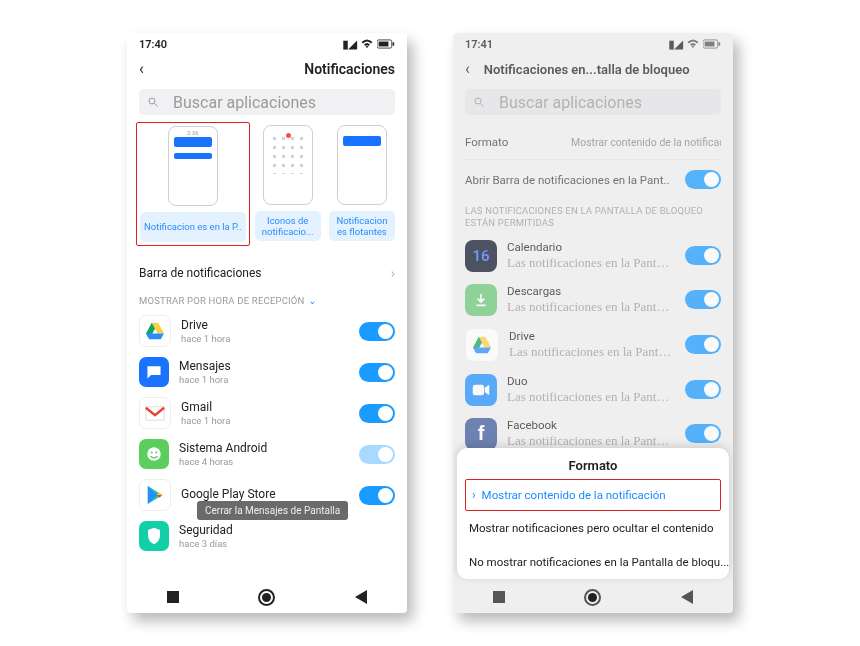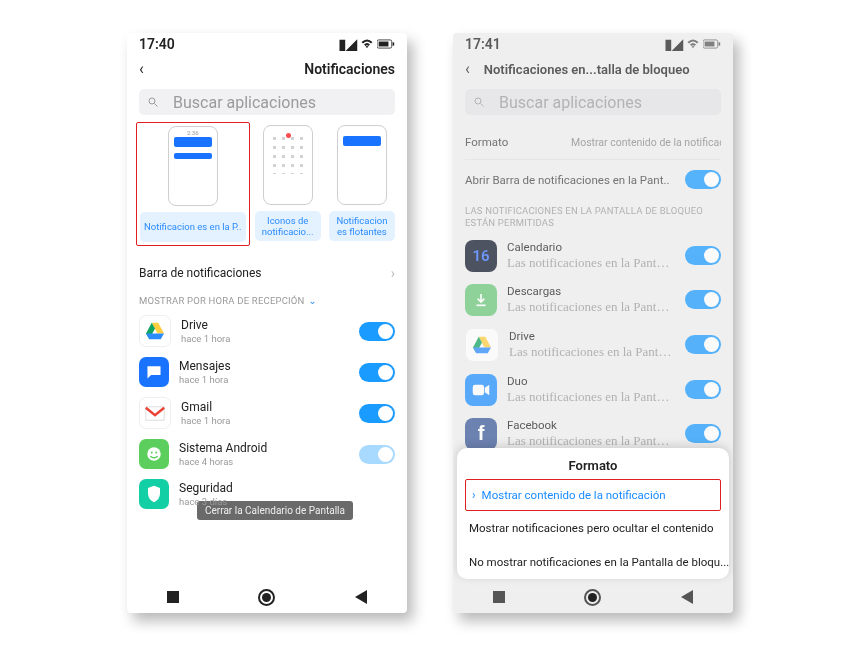--- a/index.html
+++ b/index.html
@@ -25,21 +25,21 @@
     color: #222;
   }
 
   
   .status {
     height: 22px;
     display: flex;
     align-items: center;
     justify-content: space-between;
     padding: 0 12px;
-    font-size: 14px;
+    font-size: 11px;
     font-weight: 600;
   }
   .status .icons { display: flex; gap: 4px; align-items: center; }
 
   
   .header {
     display: flex;
     align-items: center;
     padding: 6px 12px 8px;
     gap: 10px;
@@ -347,22 +347,36 @@
           <path d="M7 15 Q12 19 17 15" fill="none" stroke="#5bce5e" stroke-width="1.8"></path>
         </svg>
     </div>
     <div class="app-text">
       <div class="app-name">Sistema Android</div>
       <div class="app-sub">hace 4 horas</div>
     </div>
     <div class="toggle on lite"></div>
   </div>
 
-
-  <div class="toast">Cerrar la Calendario de Pantalla</div>
+  <div class="app-row">
+    <div class="app-icon ic-play">
+      <svg width="18" height="20" viewBox="0 0 20 22">
+          <polygon points="2,1 18,11 2,21" fill="#13c1b4"></polygon>
+          <polygon points="2,1 12,11 2,21" fill="#2a8cff"></polygon>
+          <polygon points="12,11 18,11 15,14" fill="#ea4335"></polygon>
+          <polygon points="12,11 18,11 15,8" fill="#ffcf3f"></polygon>
+        </svg>
+    </div>
+    <div class="app-text">
+      <div class="app-name">Google Play Store</div>
+    </div>
+    <div class="toggle on"></div>
+  </div>
+
+  <div class="toast">Cerrar la Mensajes de Pantalla</div>
 
   <div class="app-row">
     <div class="app-icon ic-sec">
       <svg width="16" height="18" viewBox="0 0 20 24">
           <path d="M10 1 L18 4 V11 Q18 19 10 23 Q2 19 2 11 V4Z" fill="#fff"></path>
         </svg>
     </div>
     <div class="app-text">
       <div class="app-name">Seguridad</div>
       <div class="app-sub">hace 3 días</div>

